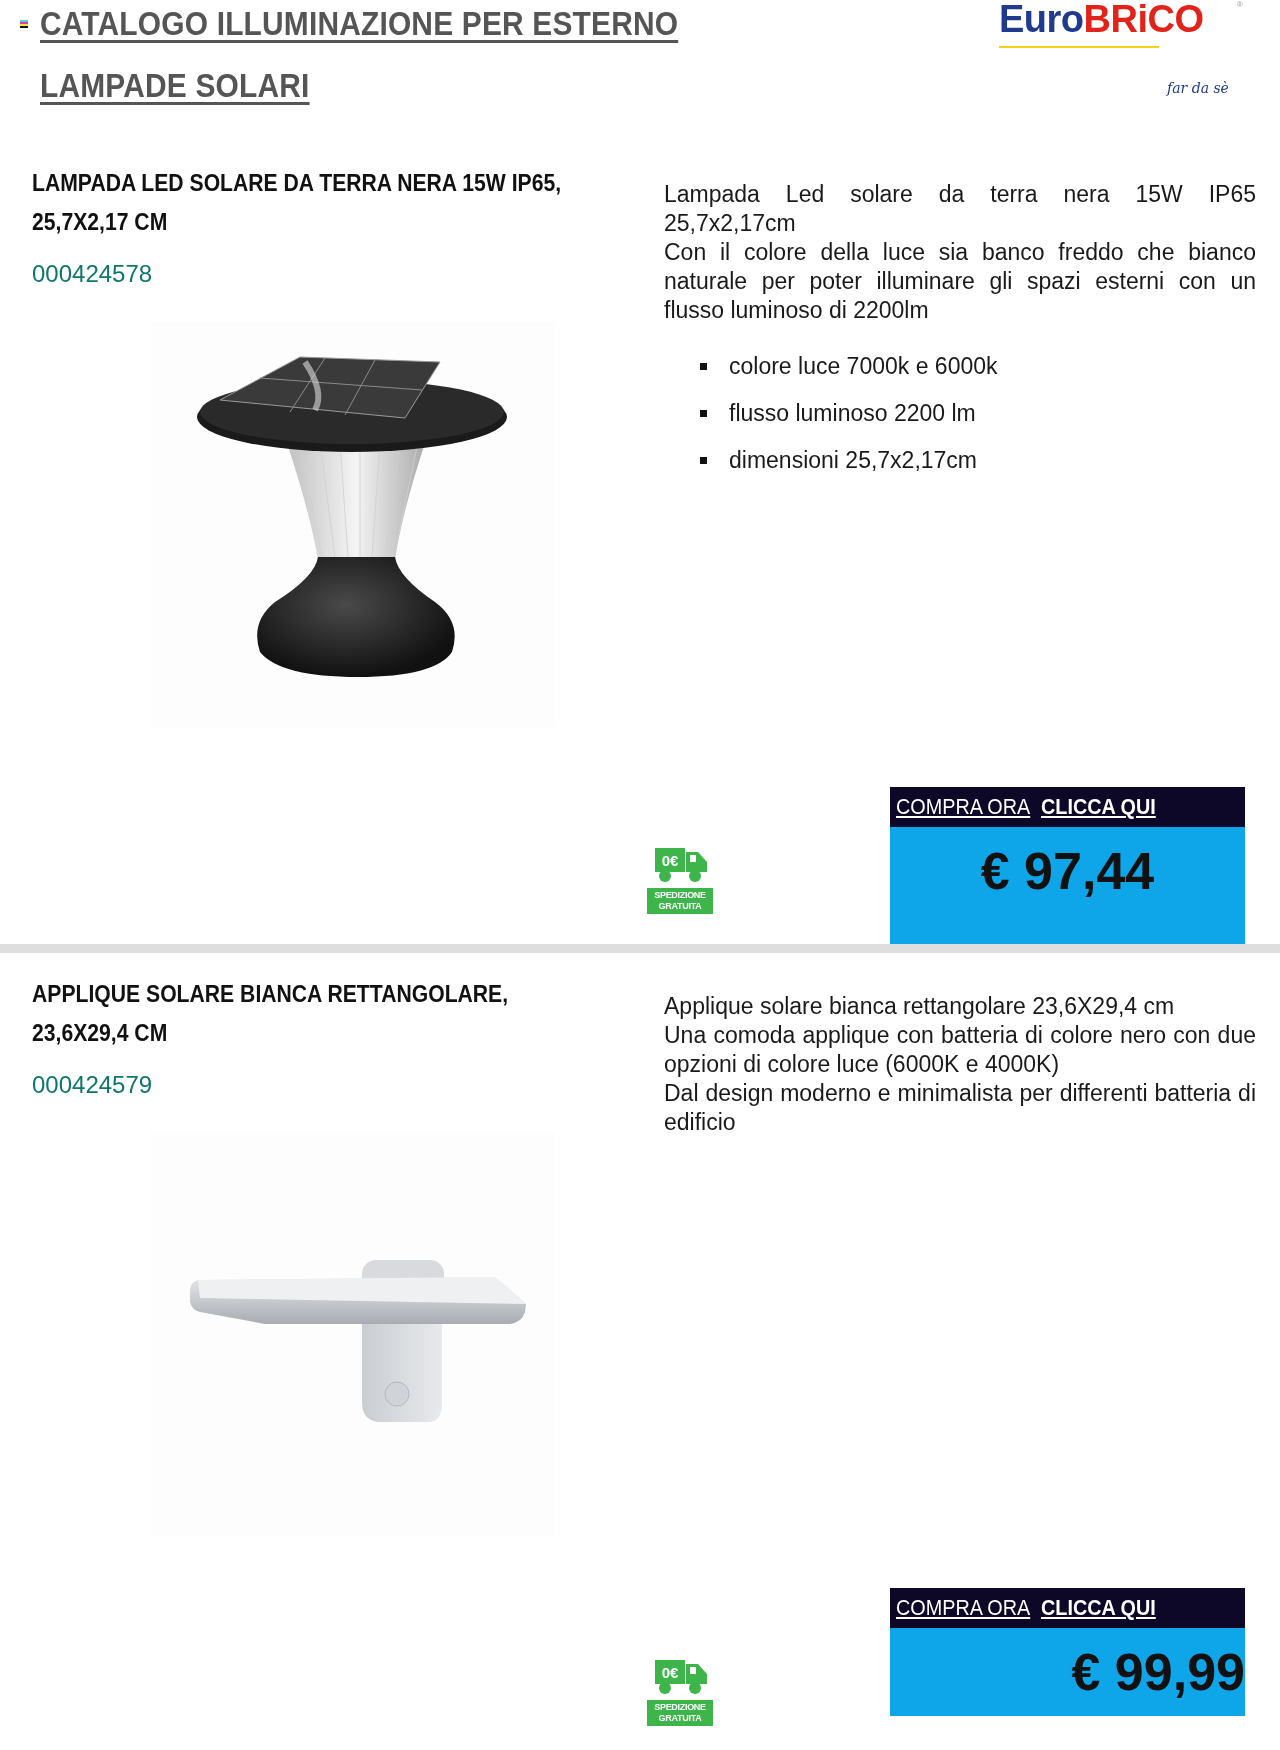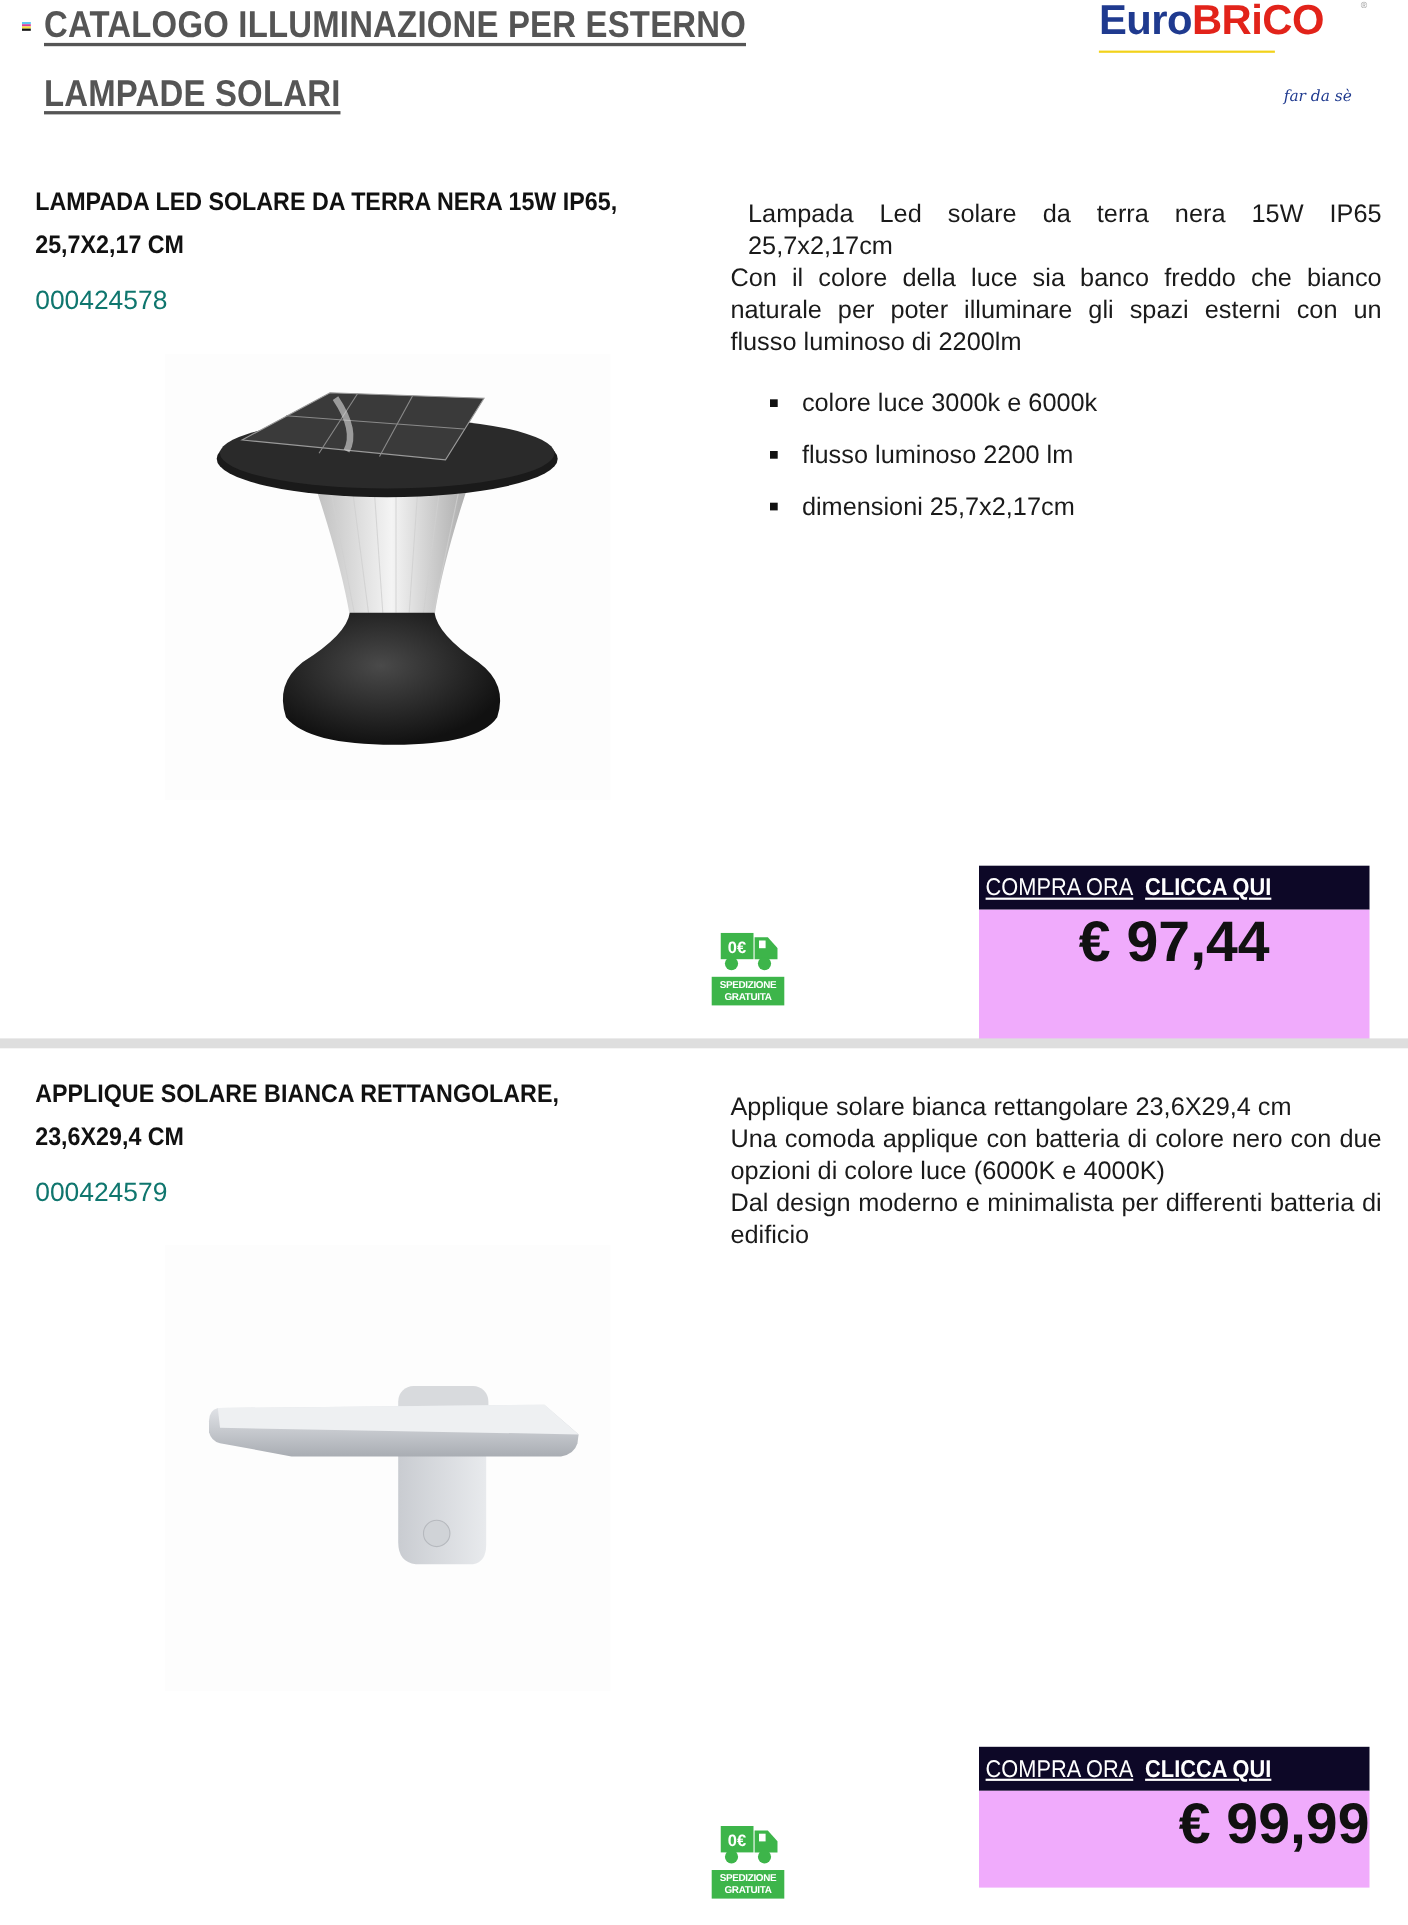--- a/index.html
+++ b/index.html
@@ -33,21 +33,21 @@
   .p-image { position: absolute; left: 150px; width: 405px; height: 405px; background: #fdfdfd; }
 
   .ship-badge { position: absolute; left: 647px; width: 66px; height: 70px; }
   .truck { position: absolute; left: 8px; top: 0; width: 52px; height: 38px; }
   .ship-label { position: absolute; left: 0; top: 40px; width: 66px; height: 26px; background: #3db54a; color: #fff; font-size: 9px; font-weight: bold; text-align: center; line-height: 11px; padding-top: 2px; letter-spacing: -0.3px; }
 
   .price-box { position: absolute; left: 890px; width: 355px; }
   .price-head { height: 40px; background: #0d0827; display: flex; align-items: center; padding-left: 6px; white-space: nowrap; }
   .price-head .buy { color: #ffffff; font-size: 22px; text-decoration: underline; margin-right: 10px; transform: scaleX(0.9); transform-origin: left center; display: inline-block; }
   .price-head .click { color: #ffffff; font-weight: bold; font-size: 22px; text-decoration: underline; transform: scaleX(0.9); transform-origin: left center; display: inline-block; margin-left: -14px; }
-  .price-body { background: #f0abfc; display: flex; justify-content: center; }
+  .price-body { background: #0ea5e9; display: flex; justify-content: center; padding-top: 14px; }
   .price-value { font-weight: bold; font-size: 52px; color: #111; letter-spacing: 0px; }
 
   .separator { position: absolute; left: 0; top: 944px; width: 1280px; height: 9px; background: #dedede; }
 </style>
 </head>
 <body>
 
 <div class="reg-mark">
   <span style="background:#5bc8f0"></span>
   <span style="background:#d63fa0"></span>
@@ -65,28 +65,28 @@
   <span class="logo-reg">®</span>
   <div class="logo-line"></div>
   <span class="logo-tag">far da sè</span>
 </div>
 
 <div class="product" style="top:0;">
   <div class="p-name" style="top:164px;">LAMPADA LED SOLARE DA TERRA NERA 15W IP65, 25,7X2,17 CM</div>
   <div class="p-code" style="top:248px;">000424578</div>
 
   <div class="p-desc" style="top:180px;">
-    <p style="text-align-last: left; margin-left: 16px;">Lampada Led solare da terra nera 15W IP65 25,7x2,17cm</p>
+    <p style="text-align-last: left;">Lampada Led solare da terra nera 15W IP65 25,7x2,17cm</p>
     <p>Con il colore della luce sia banco freddo che bianco naturale per poter illuminare gli spazi esterni con un flusso luminoso di 2200lm</p>
   </div>
 
   <ul class="p-bullets" style="top:343px;">
     <li>
         <span class="bullet"></span>
-        <span>colore luce 3000k e 6000k</span>
+        <span>colore luce 7000k e 6000k</span>
       </li>
     <li>
         <span class="bullet"></span>
         <span>flusso luminoso 2200 lm</span>
       </li>
     <li>
         <span class="bullet"></span>
         <span>dimensioni 25,7x2,17cm</span>
       </li>
   </ul>

